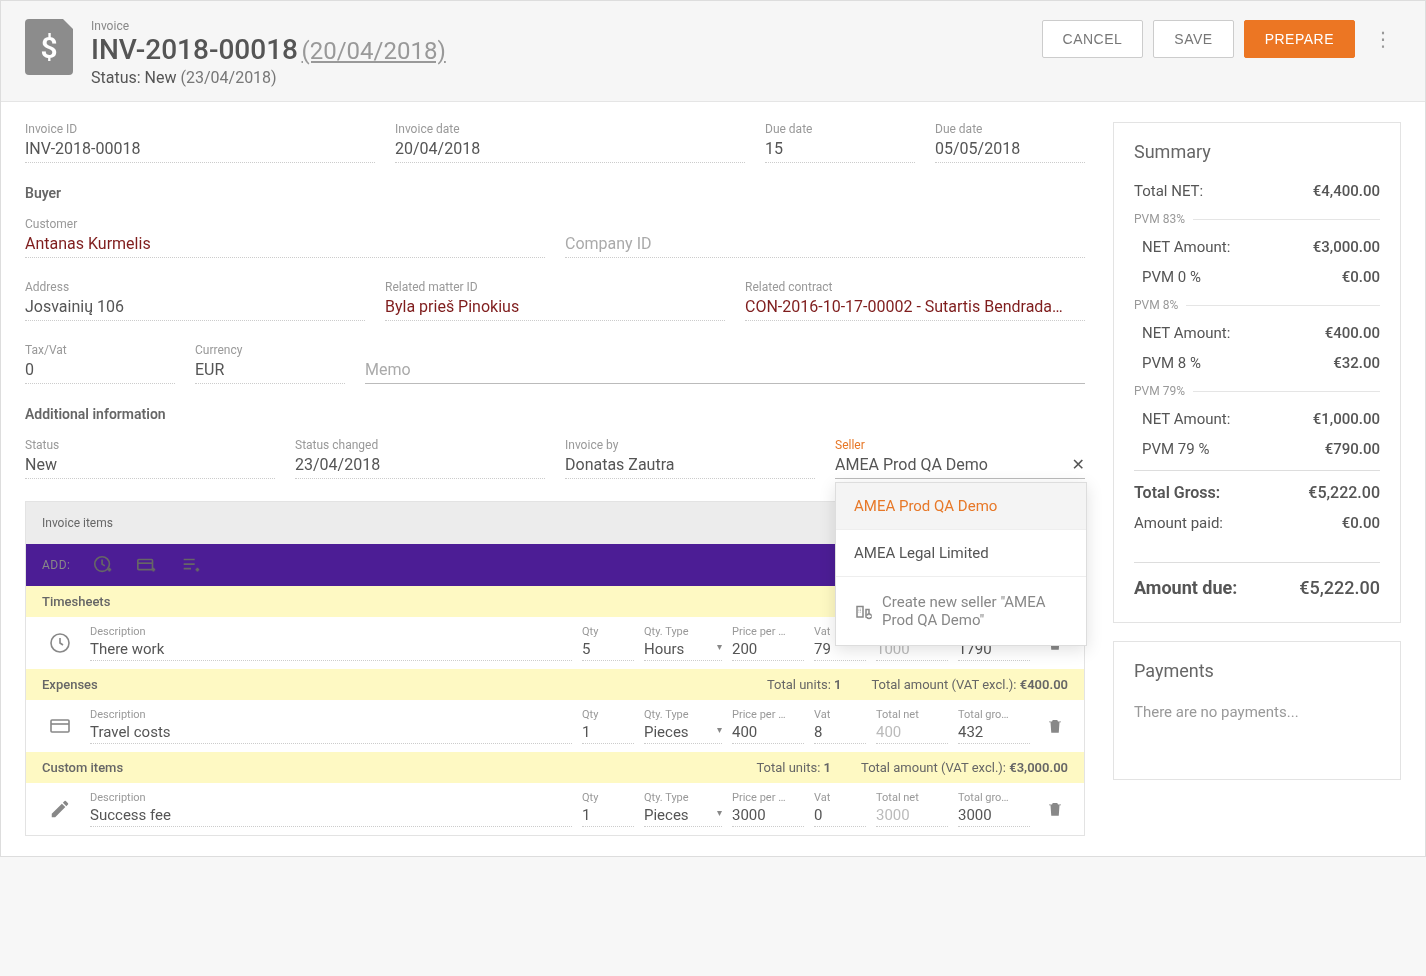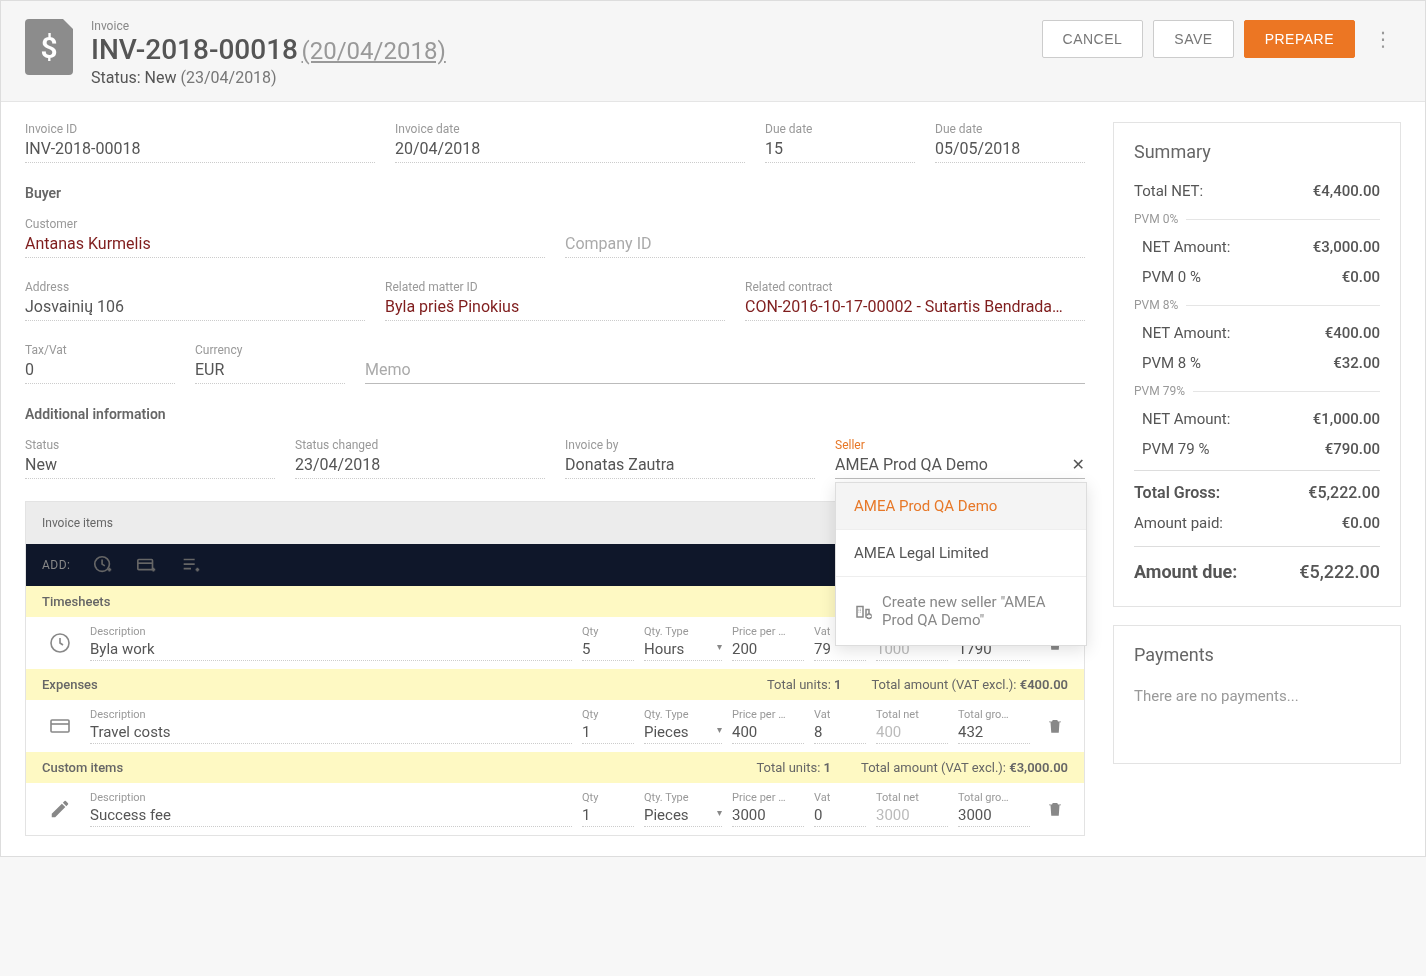--- a/index.html
+++ b/index.html
@@ -40,21 +40,21 @@
 .seller-input span { font-size: 16px; color: #555; }
 .clear-x { color: #888; cursor: pointer; font-size: 16px; }
 .dropdown { position: absolute; top: 44px; left: 0; right: -2px; background: #fff; border: 1px solid #ddd; box-shadow: 0 4px 16px rgba(0,0,0,0.12); z-index: 10; }
 .dd-item { padding: 14px 18px; font-size: 15px; color: #555; border-bottom: 1px solid #eee; cursor: pointer; }
 .dd-item.selected { background: #f4f4f4; color: #e77828; }
 .dd-item.create { display: flex; align-items: center; gap: 10px; color: #888; border-bottom: none; padding: 16px 18px; }
 .dd-create-icon { display: inline-flex; }
 
 .items-panel { border: 1px solid #e3e3e3; }
 .panel-title { background: #ececec; padding: 14px 16px; font-size: 12px; color: #666; }
-.add-bar { background: #0f172a; padding: 10px 16px; display: flex; align-items: center; gap: 22px; text-align: center; }
+.add-bar { background: #4c1d95; padding: 10px 16px; display: flex; align-items: center; gap: 22px; text-align: center; }
 .add-label { font-size: 12px; color: #888; letter-spacing: 0.5px; }
 .add-icon { cursor: pointer; color: #666; display: inline-flex; }
 
 .group-header { background: #fef9c3; padding: 8px 16px; display: flex; justify-content: space-between; font-size: 13px; color: #666; }
 .group-header .left { font-weight: 500; }
 .group-header .right { display: flex; gap: 30px; justify-content: center; }
 .group-header .right strong { font-weight: 600; }
 
 .item-row { display: flex; align-items: center; padding: 8px 14px; gap: 10px; background: #fff; }
 .row-icon { width: 40px; color: #888; display: flex; justify-content: center; }
@@ -71,21 +71,21 @@
 .col-net { width: 72px; }
 .col-gross { width: 72px; }
 .trash { width: 30px; color: #888; cursor: pointer; display: flex; justify-content: center; }
 
 .card { border: 1px solid #e3e3e3; padding: 18px 20px; background: #fff; }
 .card h3 { font-size: 18px; font-weight: 400; color: #666; margin-bottom: 14px; }
 .sum-row { display: flex; justify-content: space-between; font-size: 15px; color: #555; padding: 6px 0; }
 .sum-row.indent { padding-left: 8px; }
 .sum-row .val { font-weight: 500; }
 .sum-row.total { font-weight: 600; font-size: 16px; border-top: 1px solid #ddd; padding-top: 12px; margin-top: 6px; }
-.sum-row.due { font-weight: 700; font-size: 18px; border-top: 1px solid #ddd; padding-top: 14px; margin-top: 8px; }
+.sum-row.due { font-weight: 700; font-size: 18px; border-top: 1px solid #ddd; padding-top: 14px; margin-top: 24px; }
 .tax-sep { display: flex; align-items: center; gap: 8px; font-size: 12px; color: #999; margin: 6px 0; }
 .tax-sep::after { content: ""; flex: 1; border-top: 1px solid #e5e5e5; }
 .pay-empty { color: #999; font-size: 15px; padding: 8px 0 40px; }
 </style>
 </head>
 <body>
 
 <div class="page">
 
   <div class="header">
@@ -249,21 +249,21 @@
         </div>
         <div class="item-row">
           <div class="row-icon">
               <svg width="24" height="24" viewBox="0 0 24 24" fill="none" stroke="#888" stroke-width="1.6">
                 <circle cx="12" cy="12" r="9"></circle>
                 <path d="M12 7v5l3 2"></path>
               </svg>
             </div>
           <div class="col col-desc">
               <span class="col-label">Description</span>
-              <span class="col-value">Byla work</span>
+              <span class="col-value">There work</span>
             </div>
           <div class="col col-qty">
               <span class="col-label">Qty</span>
               <span class="col-value">5</span>
             </div>
           <div class="col col-qtytype">
               <span class="col-label">Qty. Type</span>
               <span class="col-value">Hours</span>
             </div>
           <div class="col col-price">
@@ -388,21 +388,21 @@
       </div>
     </div>
 
     <div class="side">
       <div class="card">
         <h3>Summary</h3>
         <div class="sum-row">
             <span>Total NET:</span>
             <span class="val">€4,400.00</span>
           </div>
-        <div class="tax-sep">PVM 0%</div>
+        <div class="tax-sep">PVM 83%</div>
         <div class="sum-row indent">
             <span>NET Amount:</span>
             <span class="val">€3,000.00</span>
           </div>
         <div class="sum-row indent">
             <span>PVM 0 %</span>
             <span class="val">€0.00</span>
           </div>
         <div class="tax-sep">PVM 8%</div>
         <div class="sum-row indent">

